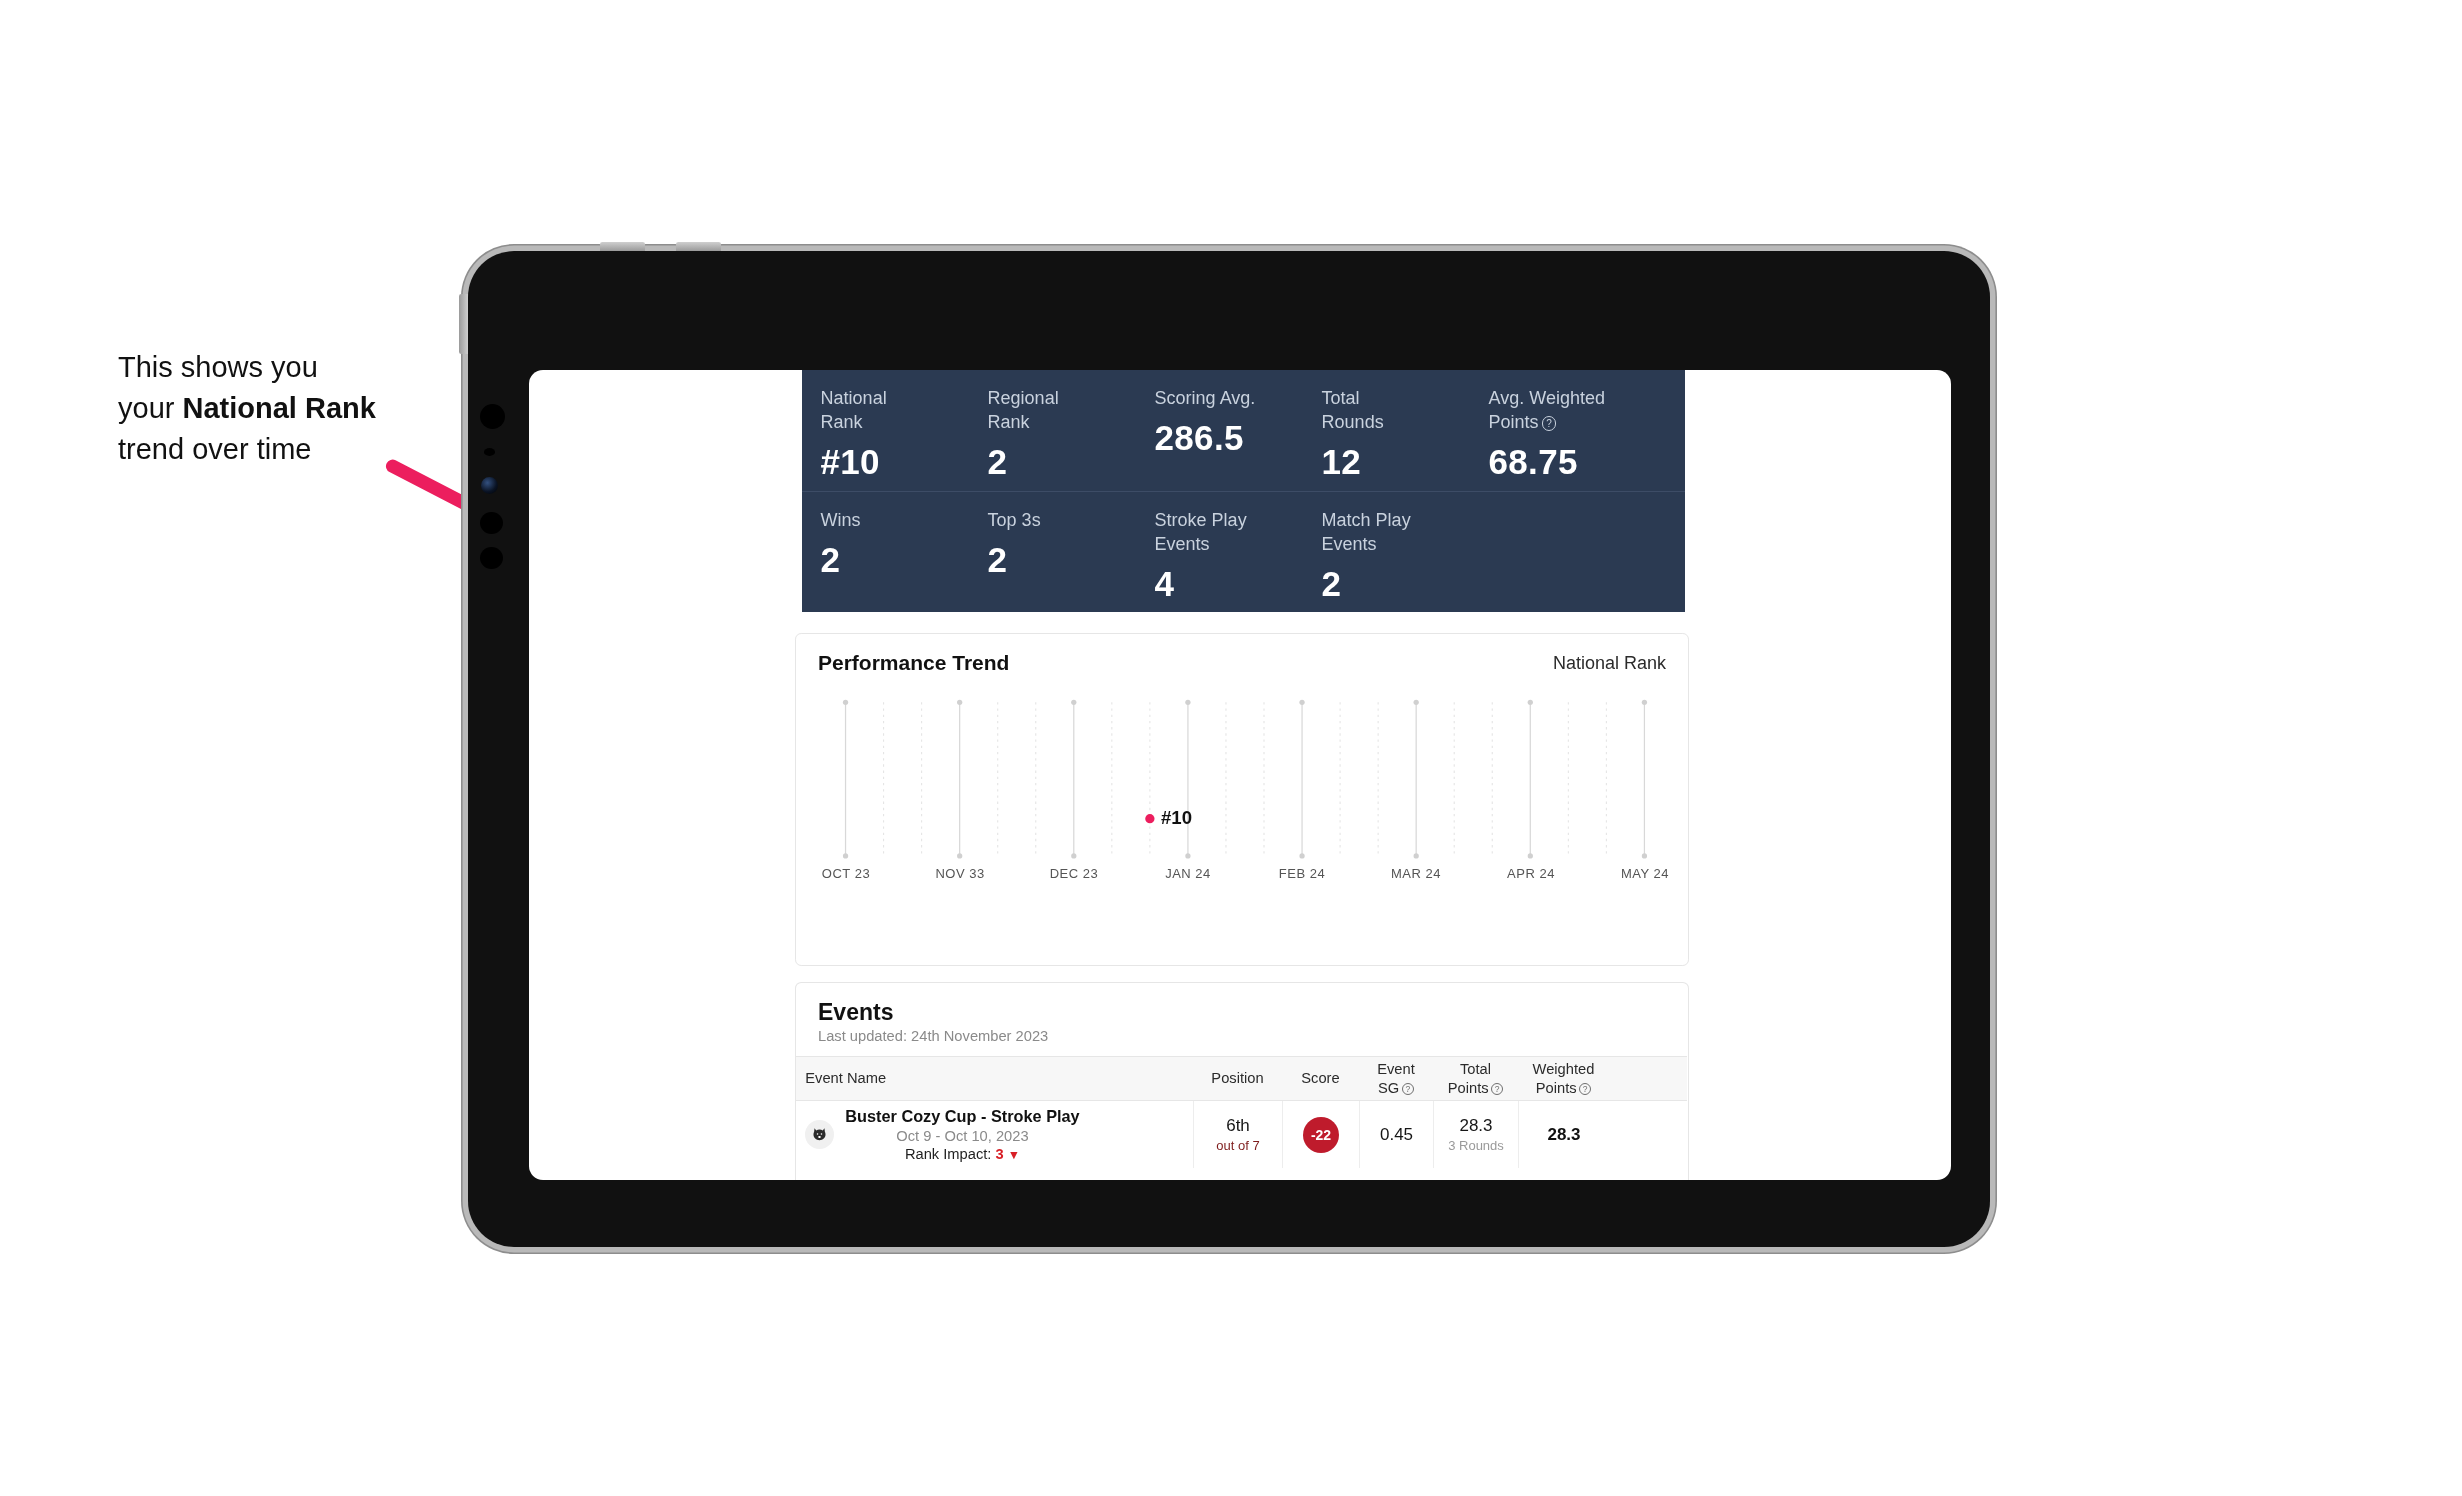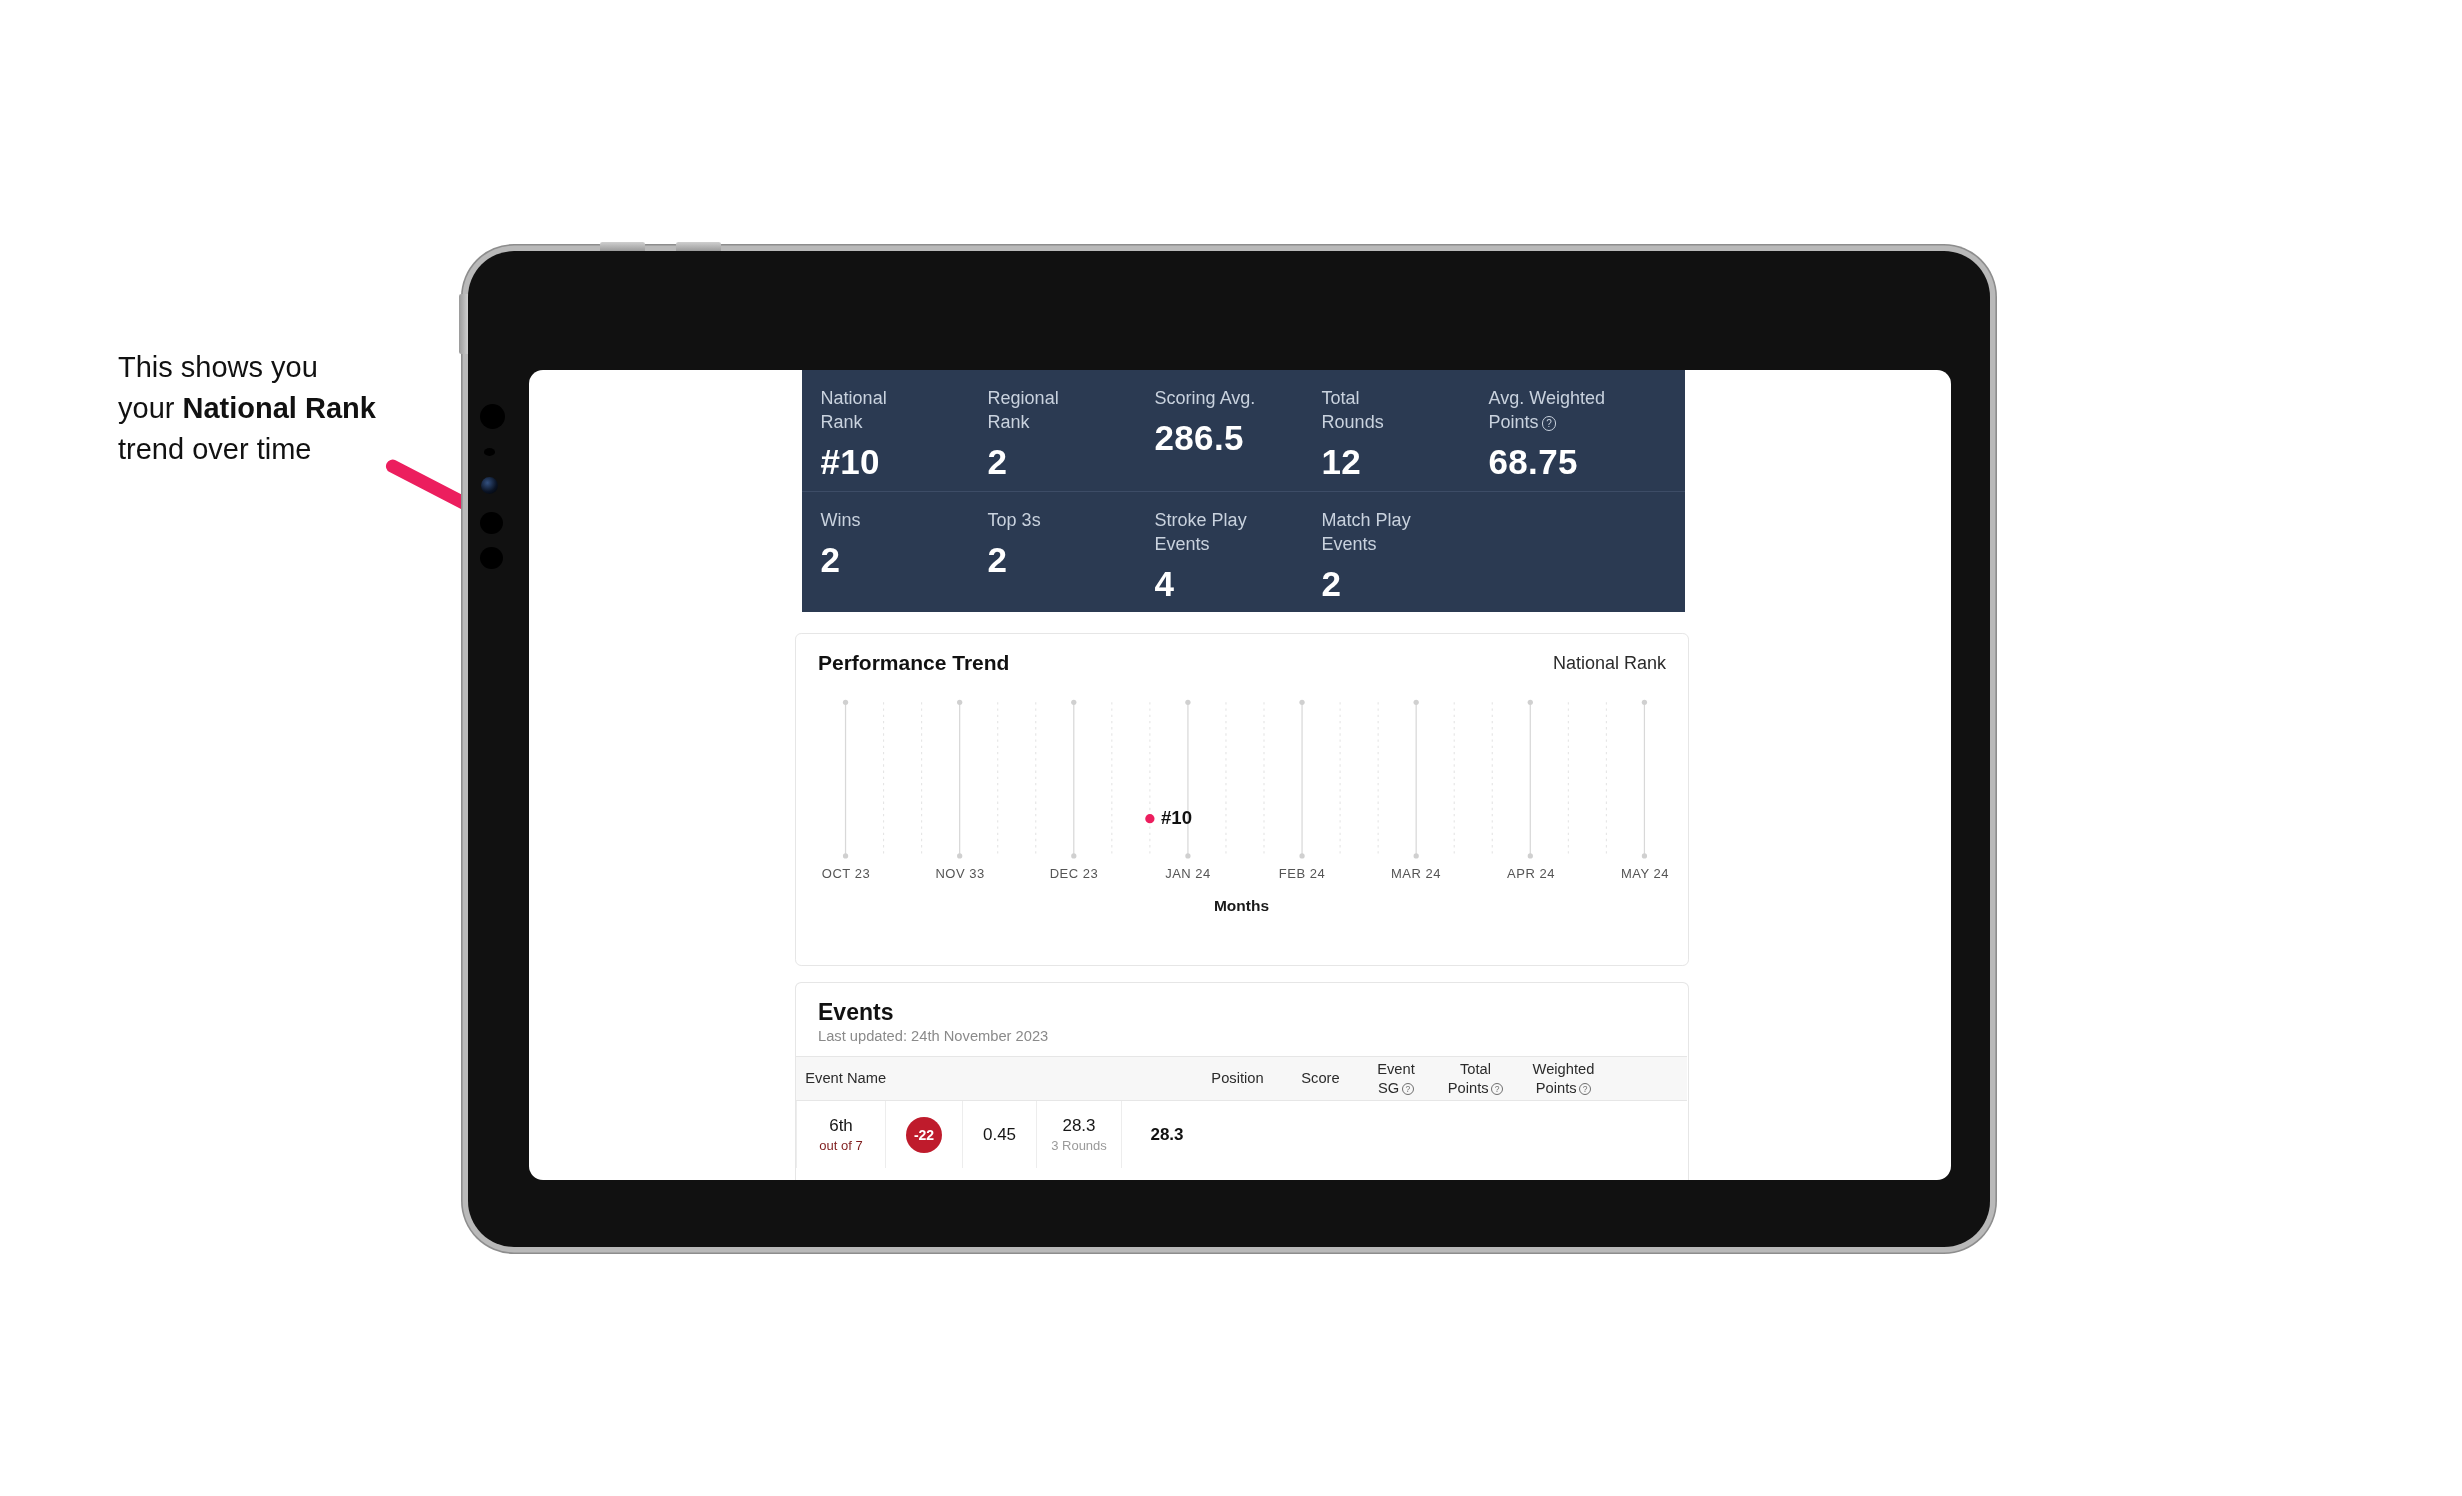--- a/index.html
+++ b/index.html
@@ -295,21 +295,20 @@
               <span style="left: 50px;">OCT 23</span>
               <span style="left: 164px;">NOV 33</span>
               <span style="left: 278px;">DEC 23</span>
               <span style="left: 392px;">JAN 24</span>
               <span style="left: 506px;">FEB 24</span>
               <span style="left: 620px;">MAR 24</span>
               <span style="left: 735px;">APR 24</span>
               <span style="left: 849px;">MAY 24</span>
             </div>
           <div id="point-label" style="left: 365px; top: 139px;">#10</div>
-          <div id="axis-title">Months</div>
         </div>
       </div>
 
       <div class="card" id="events-card">
         <div id="events-title">Events</div>
         <div id="events-sub">Last updated: 24th November 2023</div>
 
         <div id="events-table">
           <div class="thead">
             <div class="th name" style="width:397px">Event Name</div>
@@ -317,20 +316,35 @@
             <div class="th" style="width:77px">Score</div>
             <div class="th" style="width:74px"><span style="white-space:pre-line">Event
 SG</span><span class="q-mark-dark">?</span></div>
             <div class="th" style="width:85px"><span style="white-space:pre-line">Total
 Points</span><span class="q-mark-dark">?</span></div>
             <div class="th" style="width:91px"><span style="white-space:pre-line">Weighted
 Points</span><span class="q-mark-dark">?</span></div>
           </div>
 
           <div class="trow">
+            <div class="td name" style="width:397px">
+              <div class="ev-logo">
+                <svg viewBox="0 0 24 24" width="17" height="17" aria-hidden="true">
+                  <path d="M5 3l2.4 3.3C8.7 5.5 10.3 5 12 5s3.3.5 4.6 1.3L19 3l.6 5.2c.6 1.2.9 2.5.9 3.8 0 4.4-3.8 8-8.5 8S3.5 16.4 3.5 12c0-1.3.3-2.6.9-3.8L5 3z" fill="#2b2b2b"></path>
+                  <circle cx="9.2" cy="11.4" r="1.1" fill="#ffffff"></circle>
+                  <circle cx="14.8" cy="11.4" r="1.1" fill="#ffffff"></circle>
+                  <path d="M12 14.2c1 0 1.8.6 1.8 1.2S13 16.8 12 16.8s-1.8-.8-1.8-1.4.8-1.2 1.8-1.2z" fill="#ffffff"></path>
+                </svg>
+              </div>
+              <div>
+                <div class="ev-name">Buster Cozy Cup - Stroke Play</div>
+                <div class="ev-date">Oct 9 - Oct 10, 2023</div>
+                <div class="ev-rank"><span>Rank Impact: </span><b>3</b> <span class="dn">▼</span></div>
+              </div>
+            </div>
             <div class="td" style="width:89px">
               <div class="pos-main">6th</div>
               <div class="pos-sub">out of 7</div>
             </div>
             <div class="td" style="width:77px">
               <div class="score-badge">-22</div>
             </div>
             <div class="td" style="width:74px">0.45</div>
             <div class="td" style="width:85px">
               <div class="pts-main">28.3</div>

